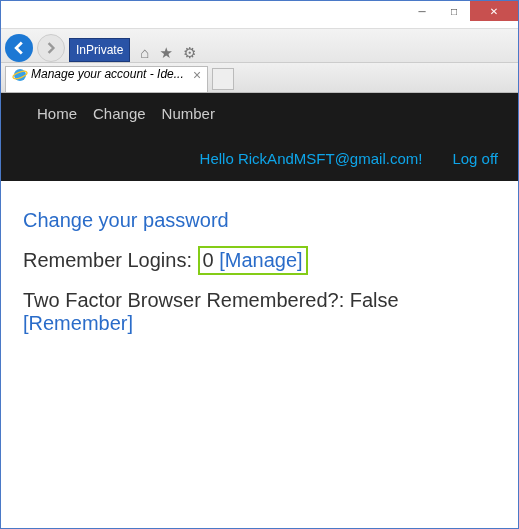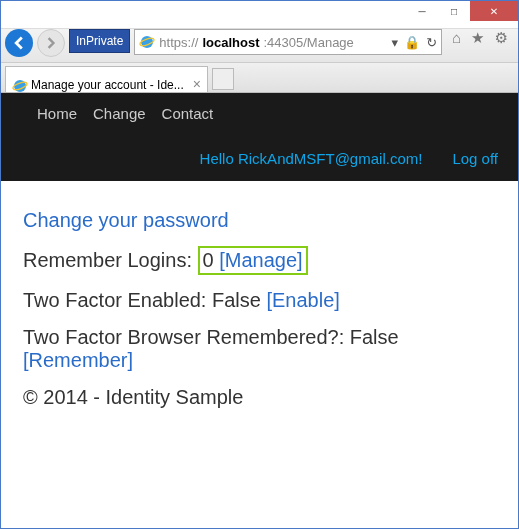--- a/index.html
+++ b/index.html
@@ -33,21 +33,21 @@
     .win-btn.close {
       background: #c8504f;
       color: #fff;
       width: 48px;
     }
     
     .navbar {
       height: 34px;
       background: linear-gradient(to bottom, #f3f3f3, #e6e6e6);
       display: flex;
-      align-items: flex-start;
+      align-items: flex-end;
       padding: 0 4px;
       gap: 4px;
       border-bottom: 1px solid #ccc;
     }
     .nav-back, .nav-fwd {
       width: 28px; height: 28px;
       border-radius: 50%;
       display: flex; align-items: center; justify-content: center;
       font-size: 16px;
     }
@@ -82,25 +82,26 @@
       align-items: flex-end;
       padding: 0 4px;
       border-bottom: 1px solid #bbb;
     }
     .tab {
       background: #fff;
       border: 1px solid #bbb;
       border-bottom: none;
       height: 26px;
       display: flex;
-      align-items: flex-end;
+      align-items: flex-start;
       padding: 0 6px;
       font-size: 12px;
       gap: 5px;
       max-width: 210px;
+      font-style: italic;
     }
     .tab .favicon { width:14px; height:14px; }
     .tab .close-x { color:#888; font-size:14px; margin-left:4px;}
     .newtab-btn {
       width: 22px; height: 22px;
       background: #eee;
       border: 1px solid #bbb;
       margin-left: 4px;
       margin-bottom: 2px;
     }
@@ -162,37 +163,20 @@
     <svg width="14" height="14" viewBox="0 0 10 10">
         <path d="M7 1 L3 5 L7 9" stroke="#fff" stroke-width="2" fill="none"></path>
       </svg>
   </div>
   <div class="nav-fwd">
     <svg width="12" height="12" viewBox="0 0 10 10">
         <path d="M3 1 L7 5 L3 9" stroke="#999" stroke-width="2" fill="none"></path>
       </svg>
   </div>
   <div class="inprivate-badge">InPrivate</div>
-  <div class="addr-bar">
-    <span class="addr-ie-icon">
-      <svg class="ie-e" viewBox="0 0 24 24">
-          <circle cx="12" cy="12" r="9" fill="#39a0e6"></circle>
-          <ellipse cx="12" cy="12" rx="11" ry="4" fill="none" stroke="#f4c430" stroke-width="2" transform="rotate(-20 12 12)"></ellipse>
-        </svg>
-    </span>
-    <span style="color:#888">https://</span>
-      <span style="color:#000;font-weight:600">localhost</span>
-      <span style="color:#888">:44305/Manage</span>
-    <span style="flex:1"></span>
-    <span class="addr-right-icons">
-      <span>▾</span>
-      <span>🔒</span>
-      <span>↻</span>
-    </span>
-  </div>
   <div class="chrome-icons">
     <span>⌂</span>
     <span>★</span>
     <span>⚙</span>
   </div>
 </div>
 
 <div class="tabrow">
   <div class="tab">
     <span class="favicon">
@@ -205,41 +189,36 @@
     <span class="close-x">×</span>
   </div>
   <div class="newtab-btn"></div>
 </div>
 
 <div class="page">
   <div class="site-header">
     <div class="site-nav-top">
       <span>Home</span>
       <span>Change</span>
-      <span>Contact</span>
+      <span>Number</span>
     </div>
     <div class="site-nav-right">
       <span>Hello RickAndMSFT@gmail.com!</span>
       <span>Log off</span>
     </div>
   </div>
 
   <div class="content">
     <p><span class="link">Change your password</span></p>
 
 
     <p>
       <span>Remember Logins: </span><span class="highlight-box"><span>0</span> <span class="link">[Manage]</span></span>
     </p>
 
-    <p>
-      <span>Two Factor Enabled: </span><span>False</span>
-      <span class="link">[Enable]</span>
-    </p>
 
     <p>
       <span>Two Factor Browser Remembered?: </span><span>False</span>
       <span class="link">[Remember]</span>
     </p>
 
-    <p class="footer">© 2014 - Identity Sample</p>
   </div>
 </div>
 
 </body></html>

